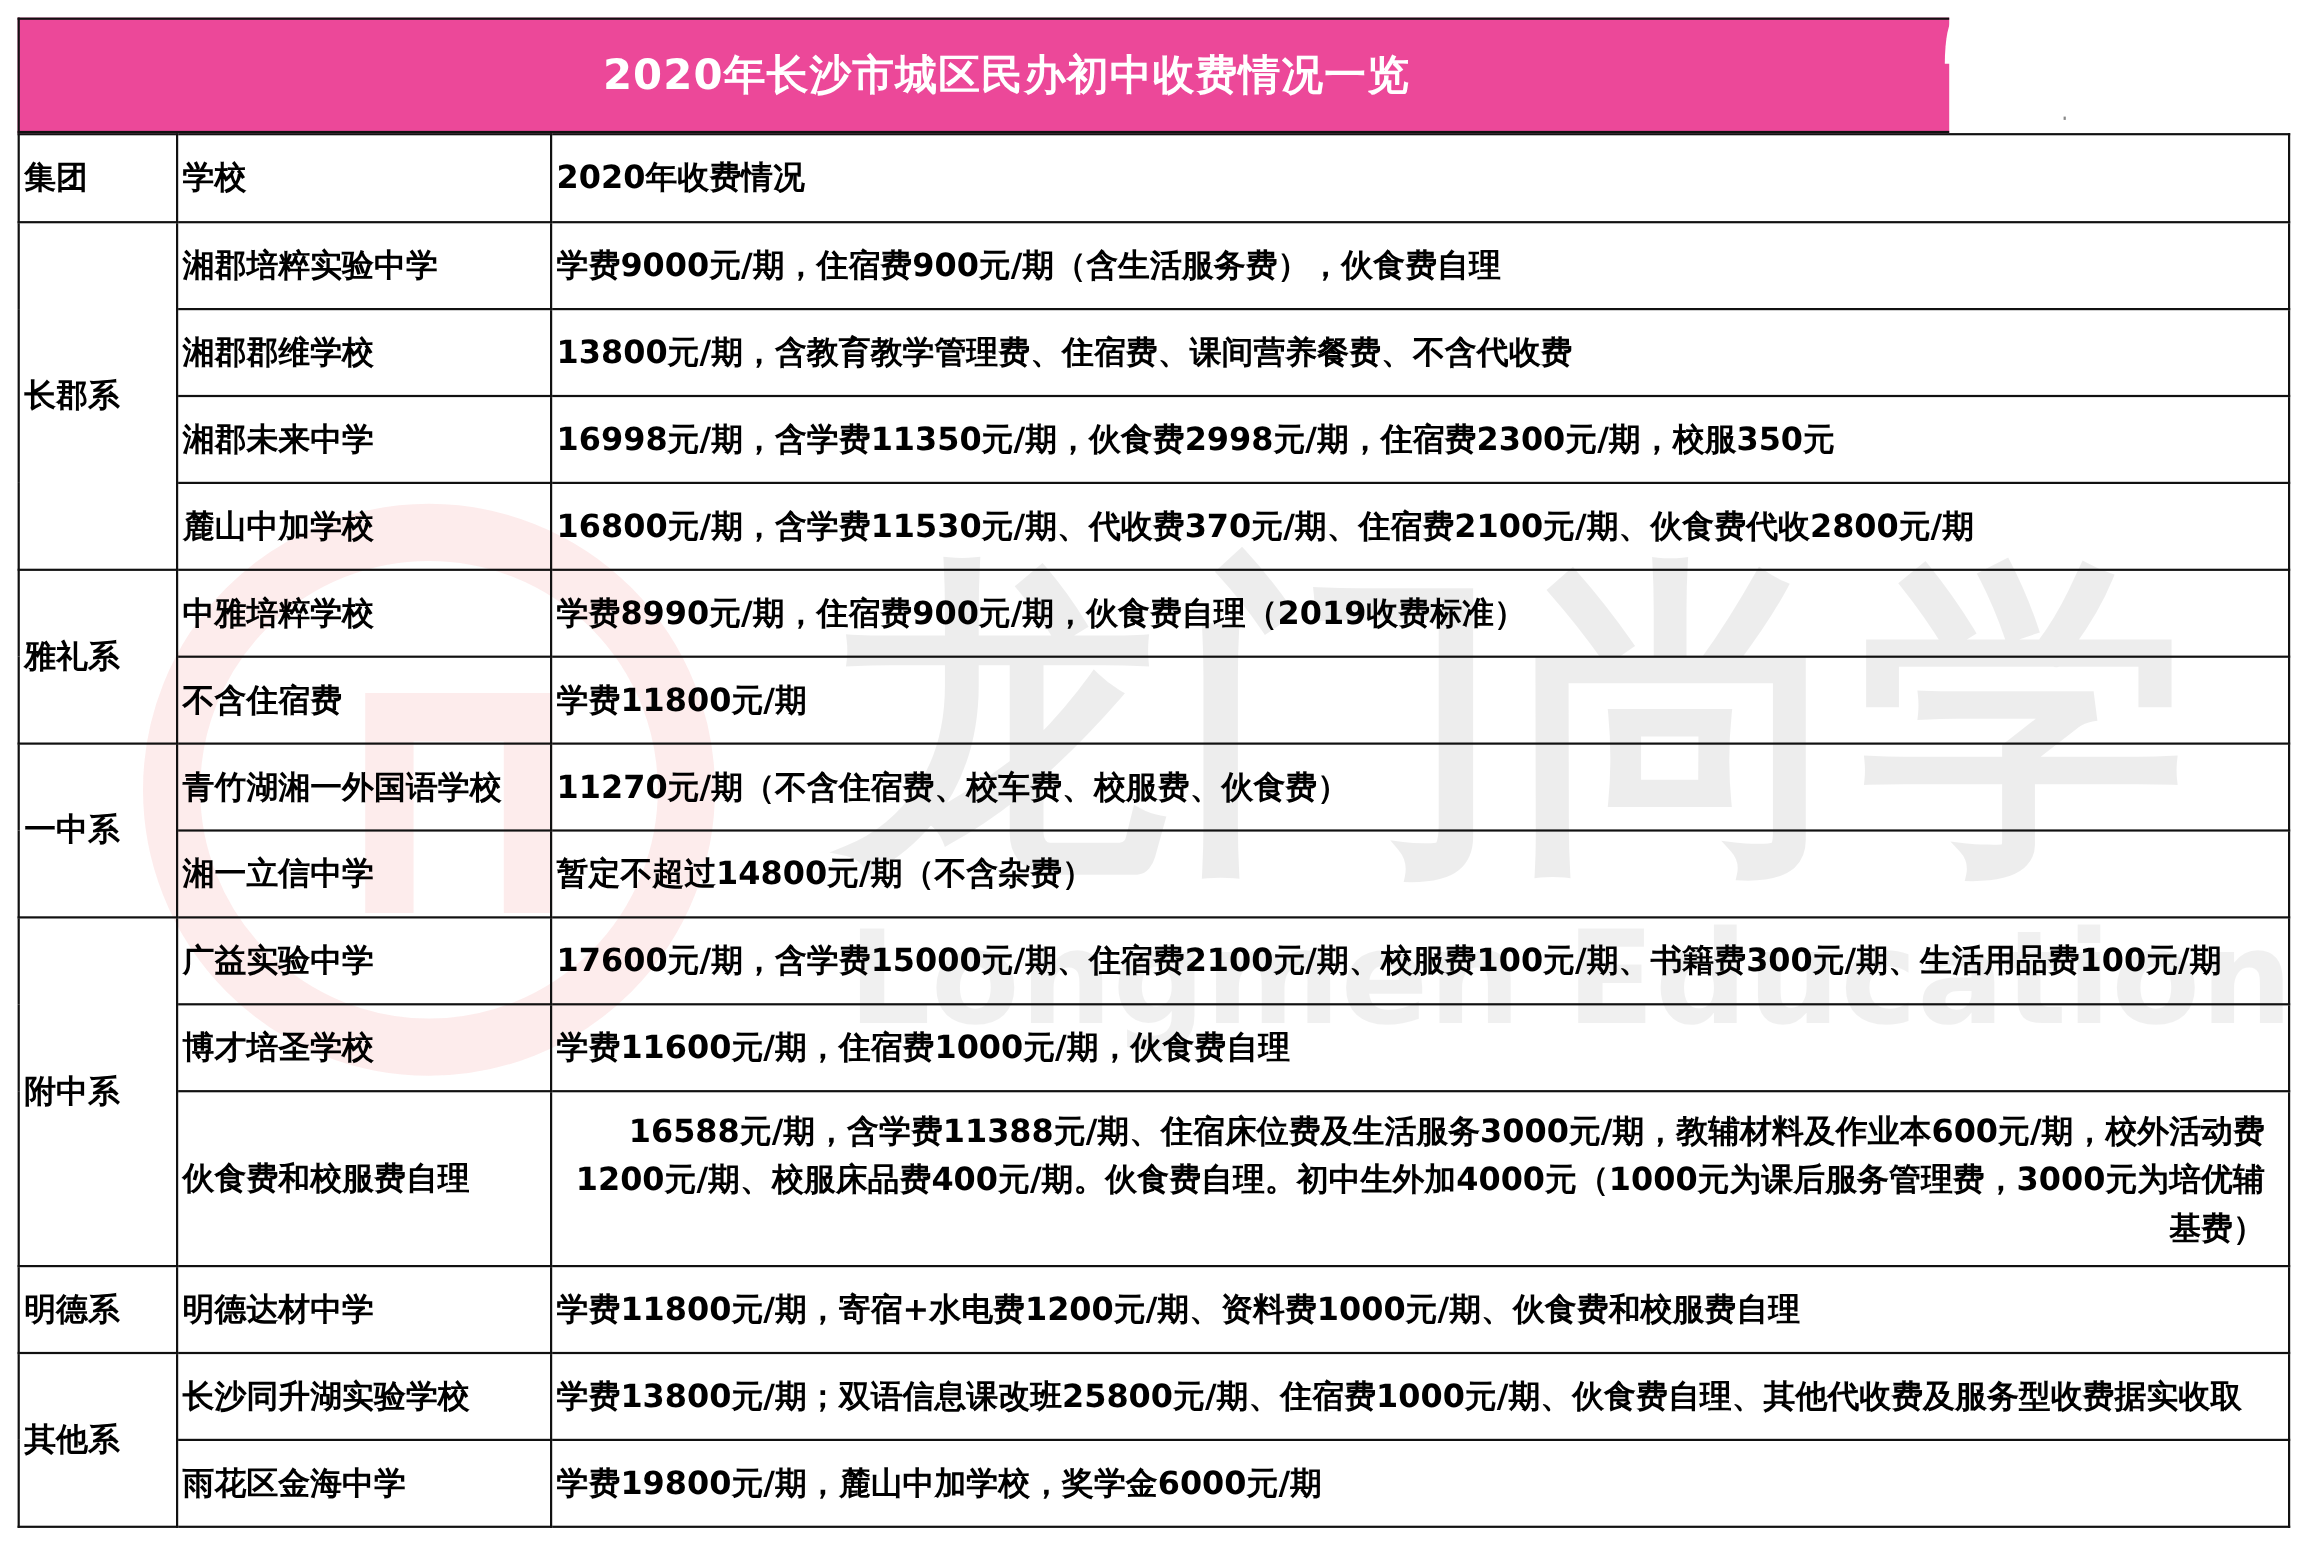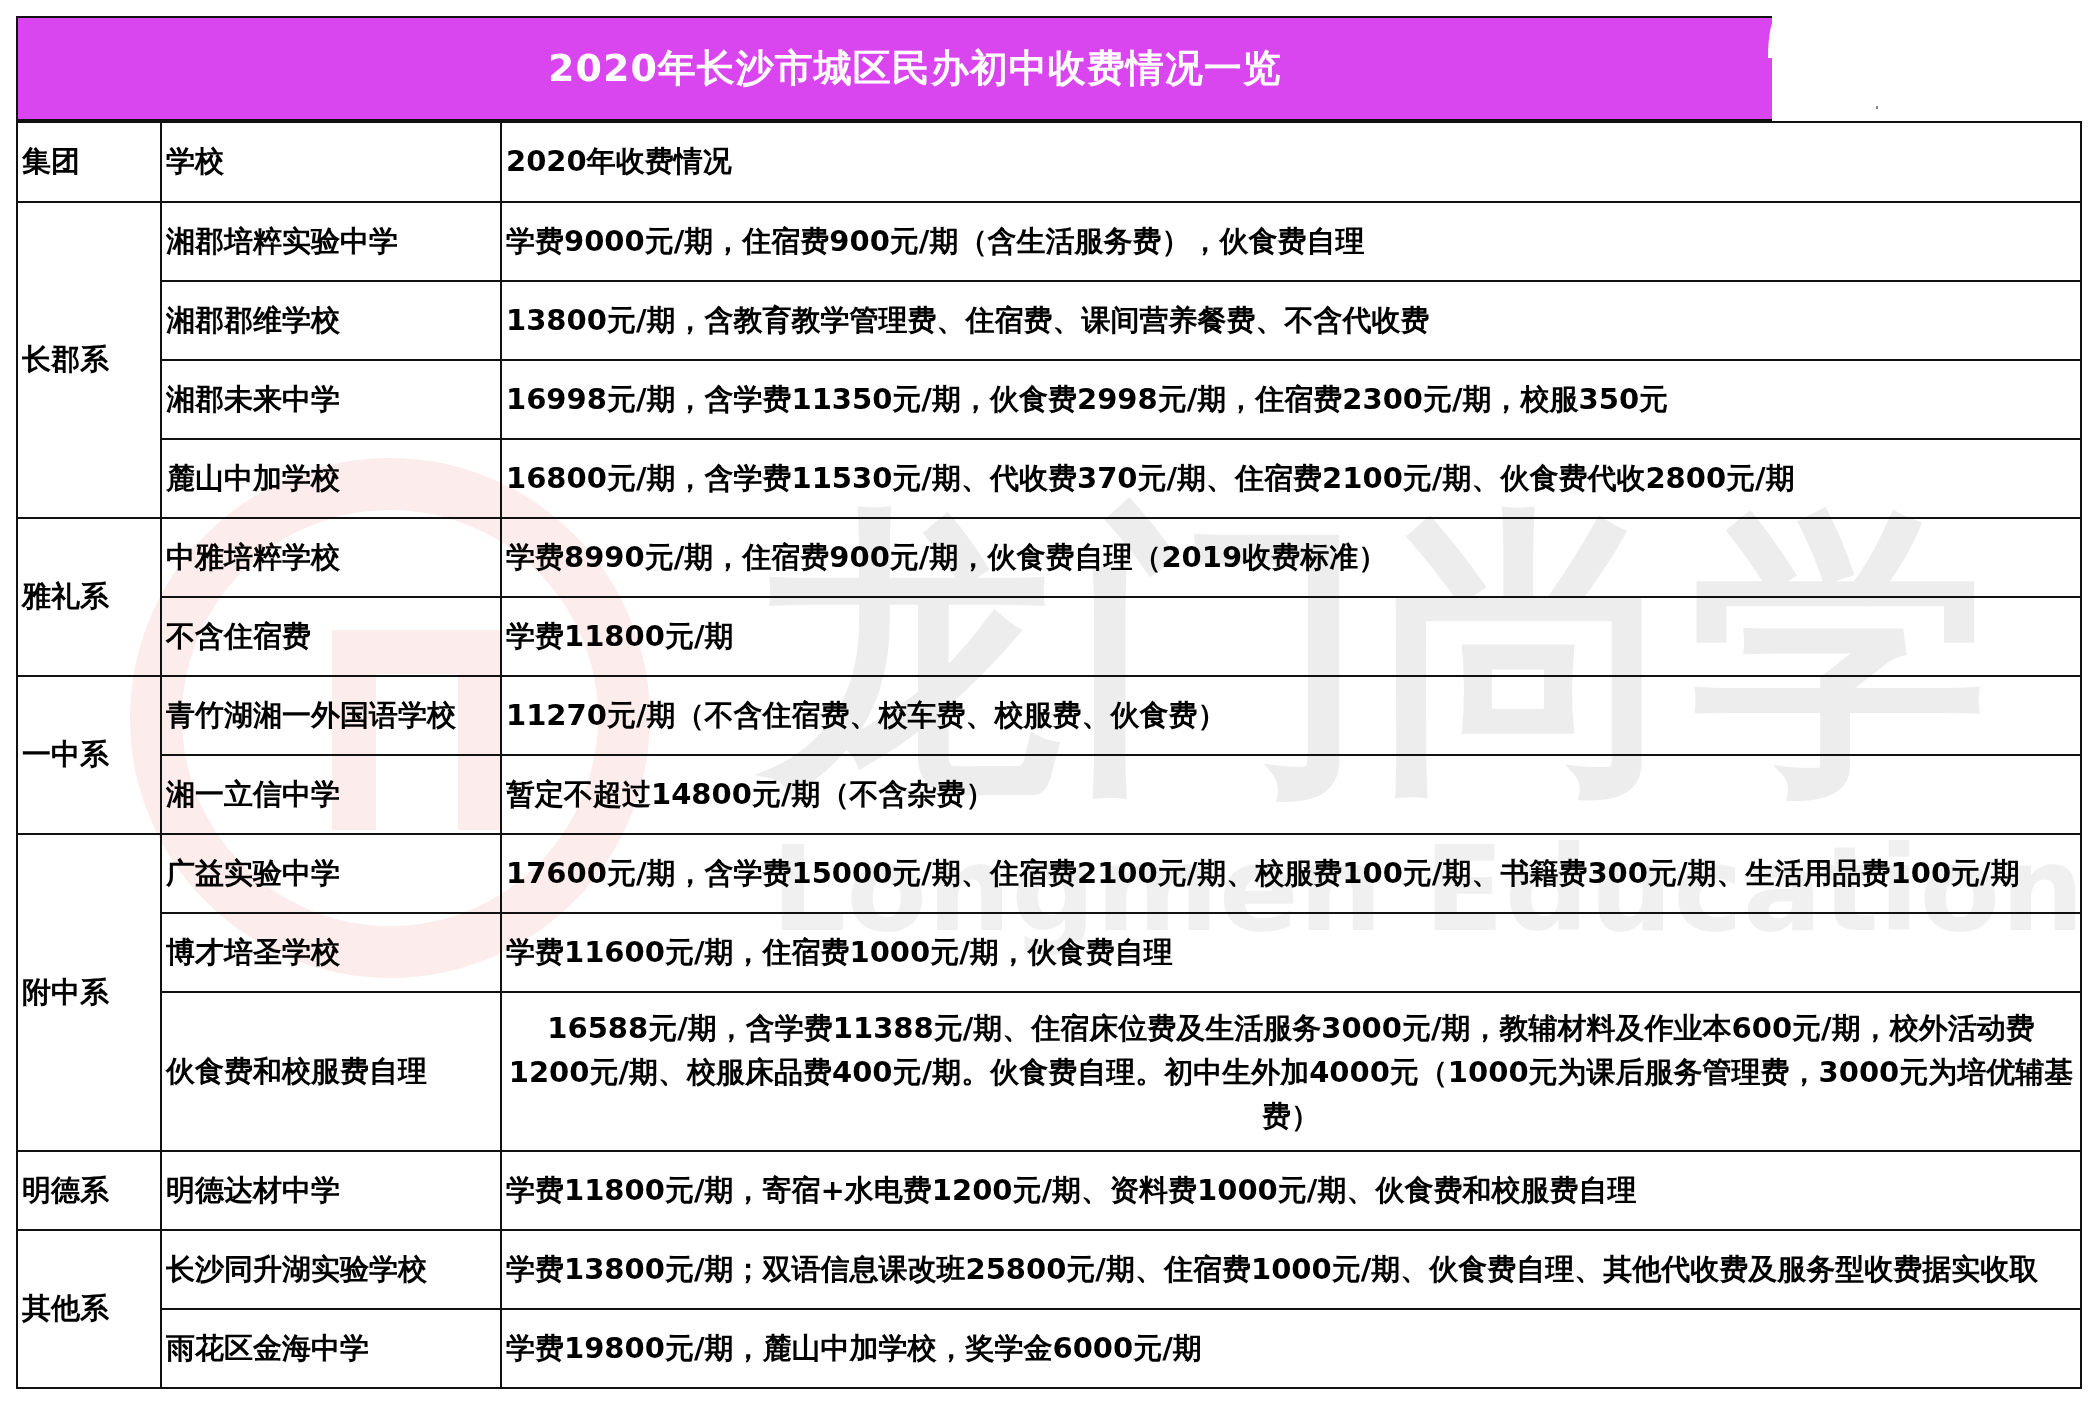--- a/index.html
+++ b/index.html
@@ -10,36 +10,36 @@
   .wm-logo { position: absolute; left: 130px; top: 458px; width: 520px; height: 520px;
              border-radius: 50%; border: 52px solid rgba(230,40,40,0.09); box-sizing: border-box; z-index: 0; }
   .wm-logo-inner { position: absolute; left: 150px; top: 120px; width: 170px; height: 200px;
                    border: 44px solid rgba(230,40,40,0.09); border-bottom: none; box-sizing: border-box; }
   .wm-cn { position: absolute; left: 760px; top: 505px; font-size: 300px; font-weight: bold;
            color: rgba(0,0,0,0.07); letter-spacing: 10px; z-index: 0; line-height: 1; white-space: nowrap; }
   .wm-en { position: absolute; left: 771px; top: 830px; font-size: 118px; font-weight: bold;
            color: rgba(0,0,0,0.06); z-index: 0; line-height: 1; white-space: nowrap; }
 
   .title-bar { position: absolute; left: 16px; top: 16px; width: 1756px; height: 105px;
-               background: #d946ef; border: 2px solid #111; border-right: none;
+               background: #ec4899; border: 2px solid #111; border-right: none;
                border-top-right-radius: 0 0; box-sizing: border-box; z-index: 2;
                display: flex; align-items: center; justify-content: center; }
   .title-bar::after { content: ""; position: absolute; right: -4px; top: 0; width: 8px; height: 40px;
                       background: #fff; border-top-left-radius: 8px 40px; }
   .title-text { color: #fff; font-size: 38px; font-weight: bold; letter-spacing: 1px; margin-left: 40px; }
 
   .stray-dot { position: absolute; left: 1876px; top: 106px; width: 2px; height: 3px; background: #888; }
 
   table.fees { position: absolute; left: 16px; top: 121px; width: 2066px; border-collapse: collapse;
                table-layout: fixed; z-index: 1; background: transparent; }
   table.fees td, table.fees th { border: 2.5px solid #111; text-align: left; vertical-align: middle;
                font-size: 29px; padding: 0 4px; }
   table.fees th { height: 78px; font-weight: bold; font-size: 29px; }
   table.fees td { height: 77px; font-weight: bold; }
-  table.fees td.tall { height: 157px; line-height: 44px; text-align: center; padding: 0 6px; }
+  table.fees td.tall { height: 157px; line-height: 44px; text-align: right; padding: 0 21px; }
   table.fees td.group { font-size: 29px; margin-top: 32px; }
   col.c1 { width: 144px; } col.c2 { width: 340px; } col.c3 { width: auto; }
 </style>
 </head>
 <body>
 
 <div class="wm-logo">
     <div class="wm-logo-inner"></div>
   </div>
 <div class="wm-cn">龙门尚学</div>

